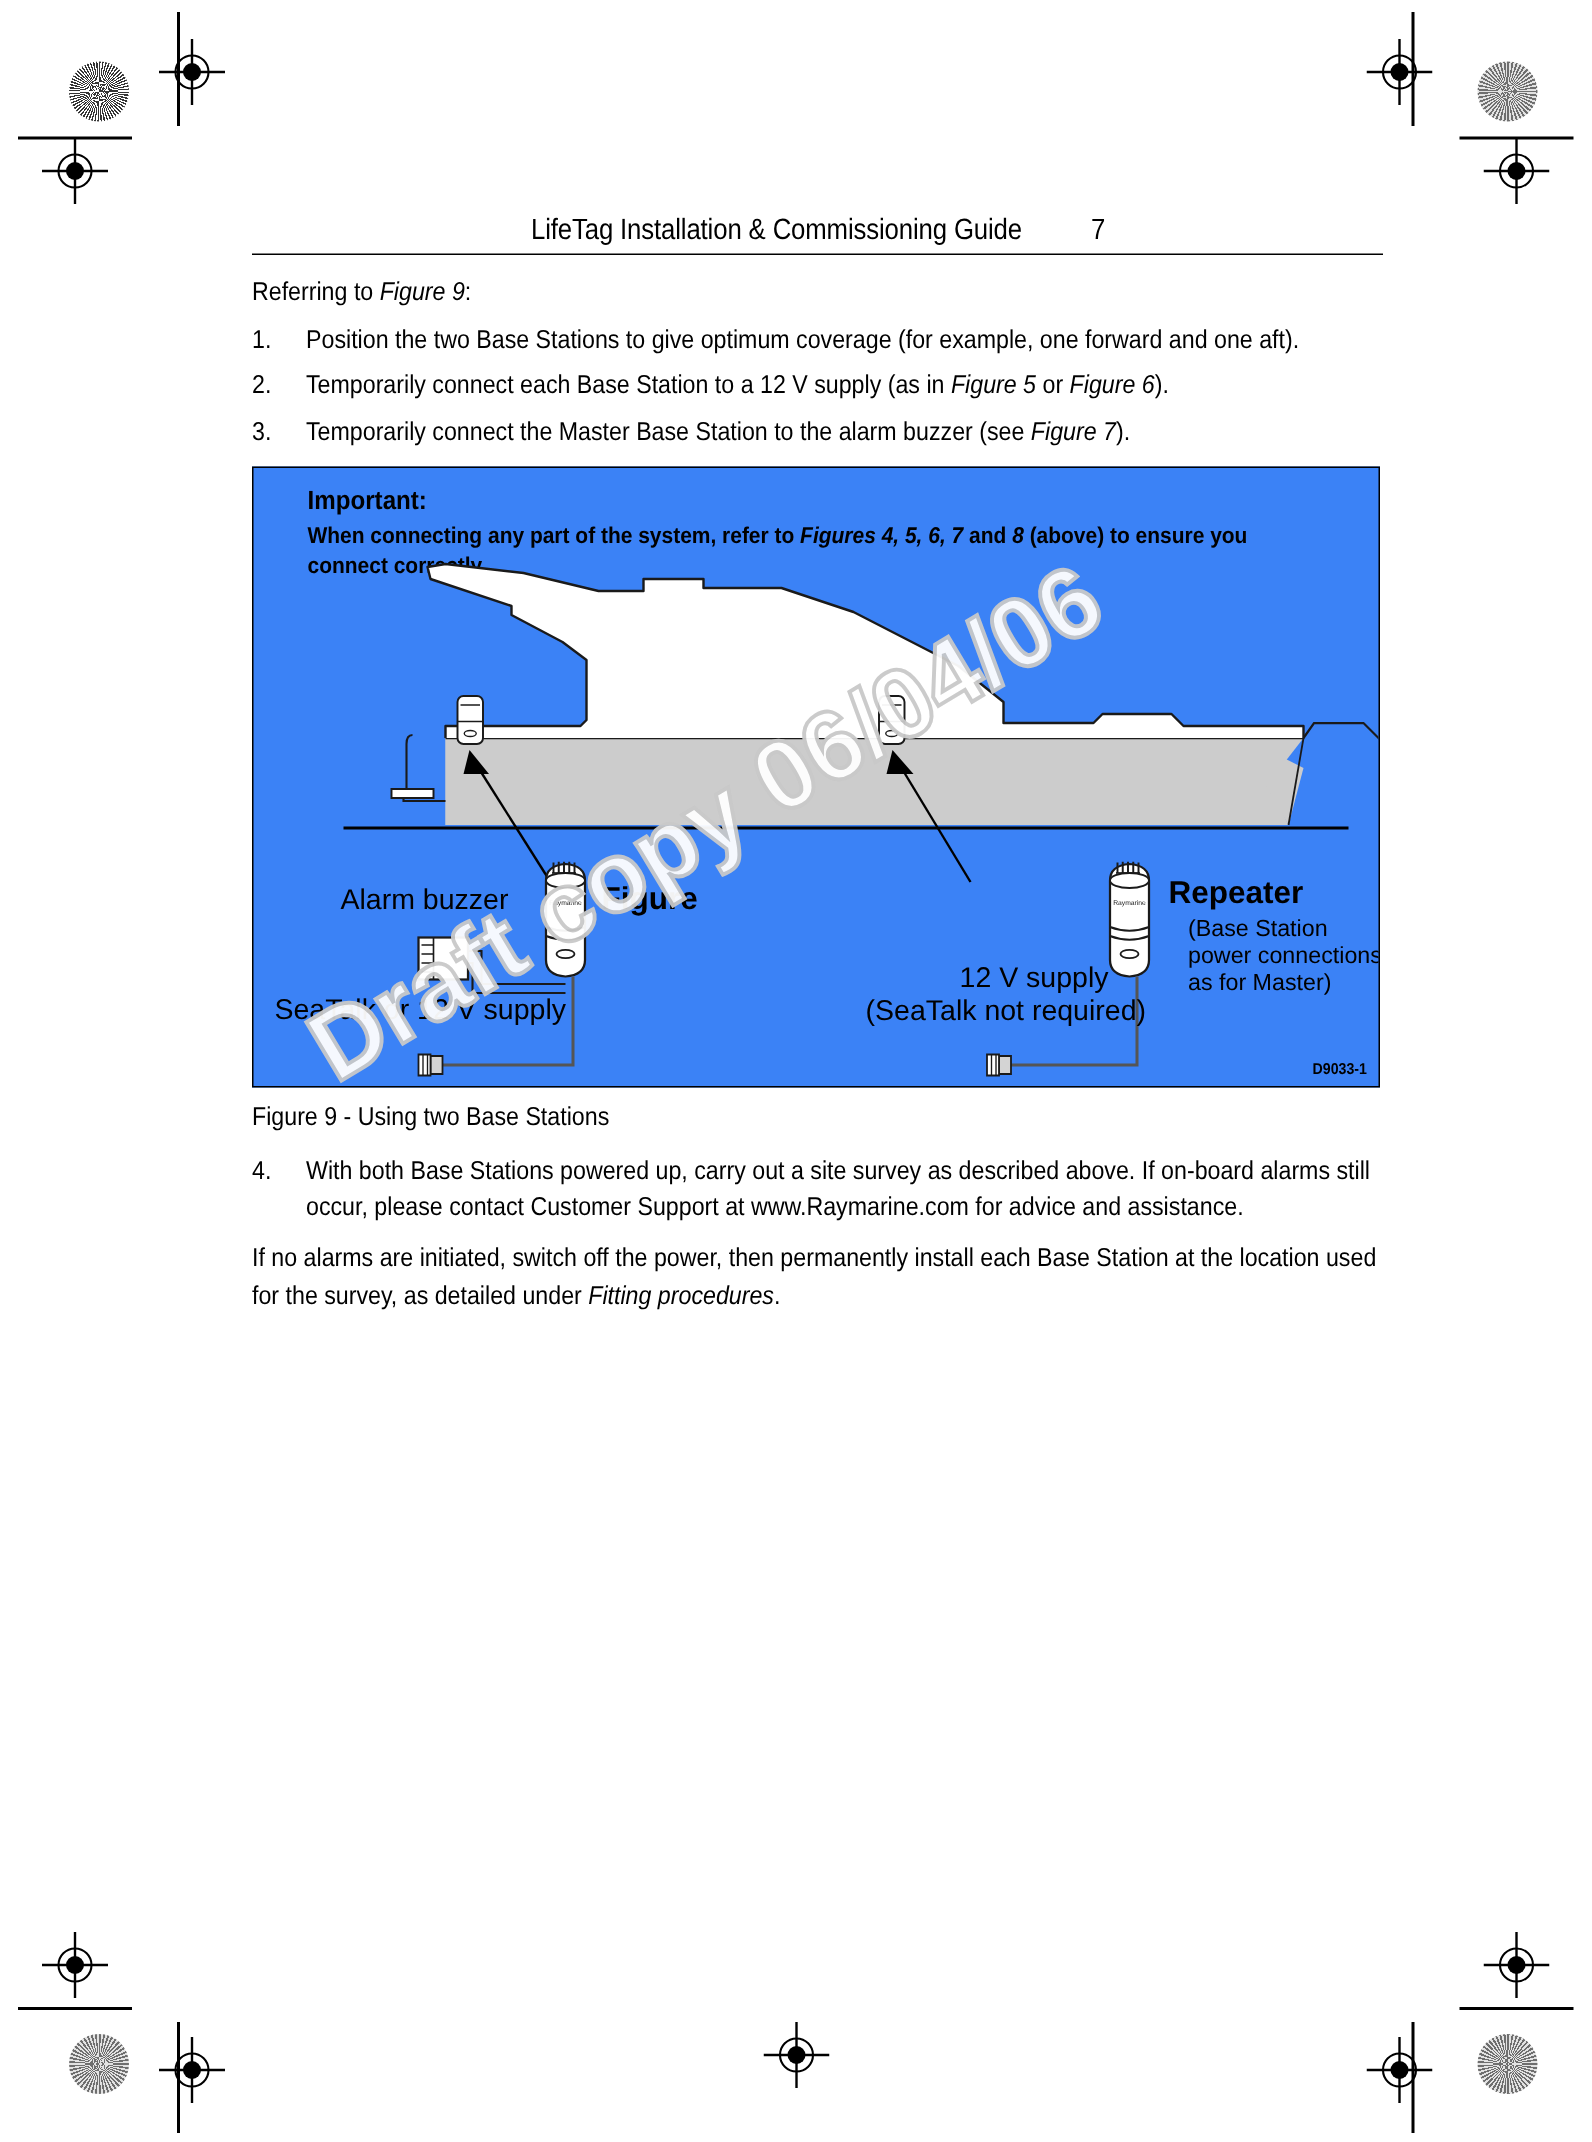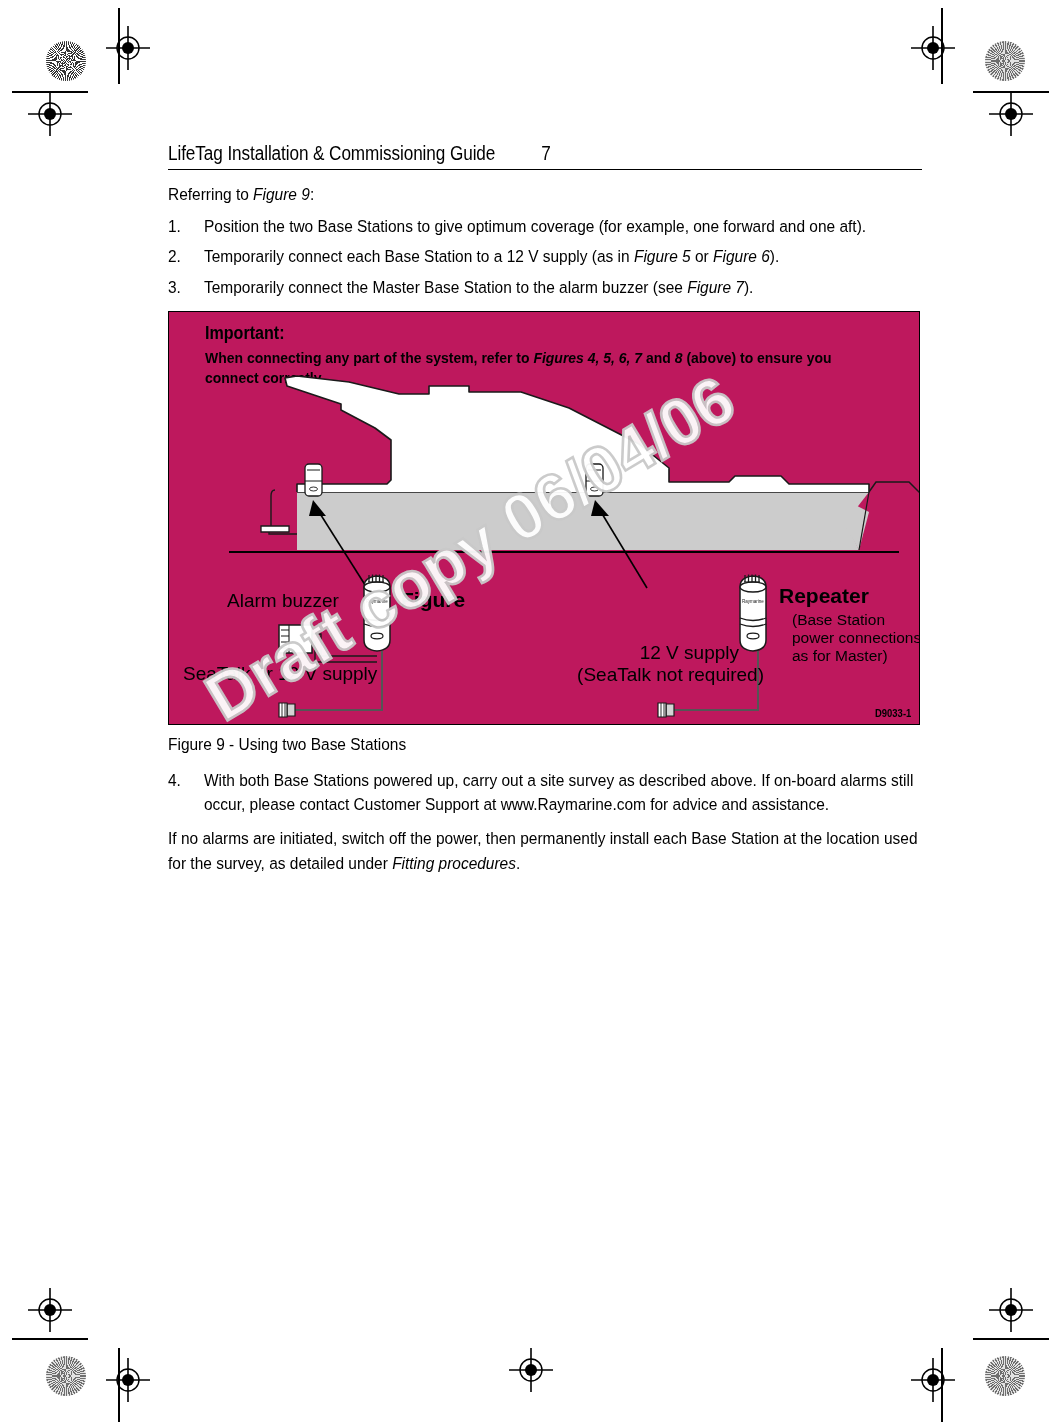--- a/index.html
+++ b/index.html
@@ -57,21 +57,21 @@
 
   .content {
     position: absolute;
     left: 168px;
     top: 142px;
     width: 754px;
   }
   .runhead {
     display: flex;
     align-items: baseline;
-    justify-content: flex-start;
+    justify-content: center;
     border-bottom: 1.6px solid #000;
     padding-bottom: 4px;
   }
   .runhead-title {
     font-size: 19.5px;
     font-weight: 400;
     transform: scaleX(.88);
     transform-origin: left bottom;
     letter-spacing: -0.1px;
     white-space: nowrap;
@@ -116,21 +116,21 @@
 
   
   .figure-box {
     position: relative;
     margin-top: 12px;
     width: 752px;
     height: 414px;
     border: 1.4px solid #000;
     box-sizing: border-box;
     overflow: hidden;
-    background: #be185d;
+    background: #3b82f6;
   }
   .important-head {
     position: absolute;
     left: 36px;
     top: 11px;
     font-size: 17.5px;
     font-weight: bold;
     transform: scaleX(.92);
     transform-origin: left top;
   }

